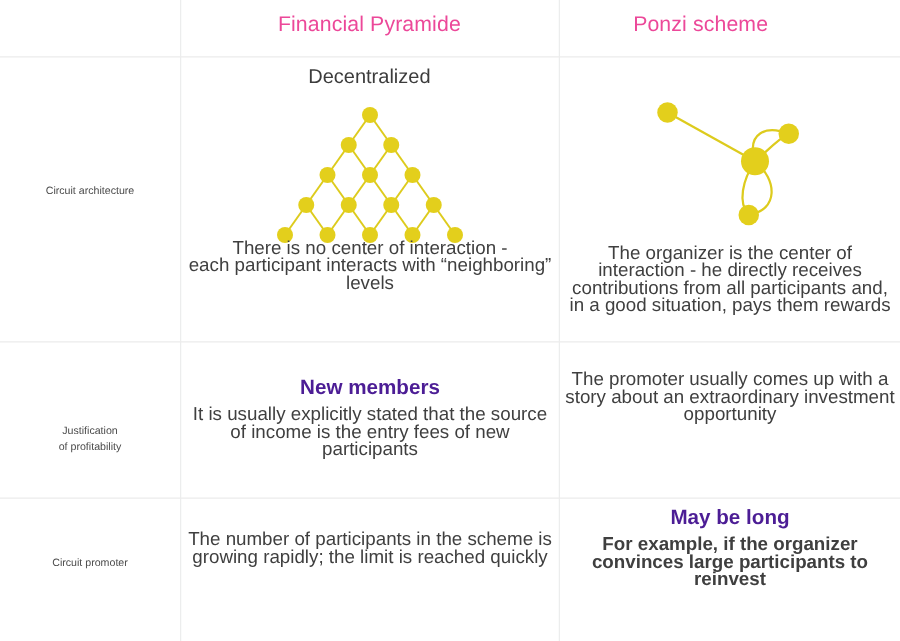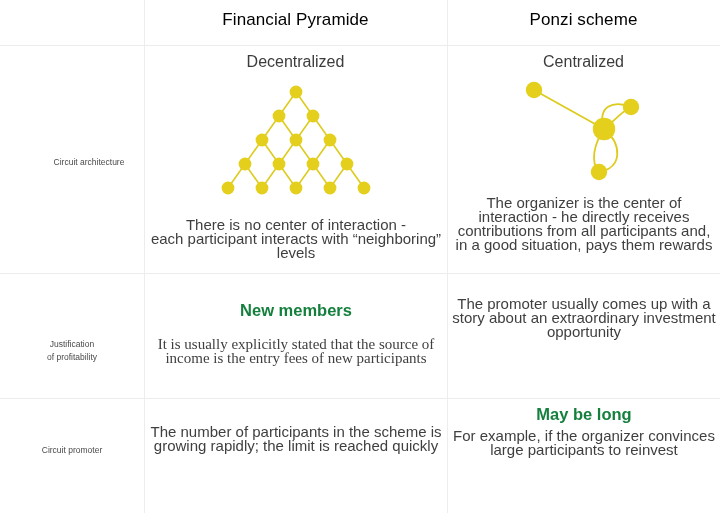--- a/index.html
+++ b/index.html
@@ -40,37 +40,37 @@
   .hline.h1 { top: 45px; }
   .hline.h2 { top: 273px; }
   .hline.h3 { top: 398px; }
 
   
   .colhead {
     position: absolute;
     top: 10px;
     text-align: center;
     font-size: 17px;
-    color: #000000;
+    color: #ec4899;
     letter-spacing: .1px;
   }
   .colhead.c1 { left: 144px; width: 303px; }
-  .colhead.c2 { left: 447px; width: 273px; }
+  .colhead.c2 { left: 424px; width: 273px; }
 
   
   .rowlabel {
     position: absolute;
     left: 0;
     width: 144px;
     text-align: center;
     font-size: 8.5px;
     color: #4a4a4a;
     line-height: 13px;
   }
-  .rowlabel.r1 { top: 156px; padding-left: 17px; }
+  .rowlabel.r1 { top: 146px; }
   .rowlabel.r2 { top: 318px; }
   .rowlabel.r3 { top: 444px; }
 
   
   .cell {
     position: absolute;
     box-sizing: border-box;
     text-align: center;
   }
   .cell.col1 { left: 144px; width: 303px; }
@@ -78,51 +78,51 @@
 
   .subhead {
     font-size: 16px;
     color: #3c3c3c;
     margin: 0;
     line-height: 20px;
   }
   .headline {
     font-size: 16.5px;
     font-weight: bold;
-    color: #15803d;
+    color: #4c1d95;
     margin: 0;
     line-height: 21px;
   }
   .headline.big {
     font-size: 16.5px;
   }
   .caption {
     font-size: 15px;
     color: #3f3f3f;
     line-height: 14px;
     margin: 0;
   }
 
   
   .r1-sub1 { top: 52px; }
   .r1-sub2 { top: 52px; }
-  .r1-cap1 { top: 218px; left: 150px; width: 292px; }
+  .r1-cap1 { top: 192px; left: 150px; width: 292px; }
   .r1-cap2 { top: 196px; left: 455px; width: 258px; }
 
   
   .r2-c1 { top: 300px; left: 150px; width: 292px; }
   .r2-c2 { top: 292px; left: 450px; width: 268px; }
-  .r2-c1 .caption { margin-top: 16px; font-family: Liberation Serif, serif; }
+  .r2-c1 .caption { margin-top: 4px; }
   .r2-c2 .caption { margin-top: 5px; }
 
   
   .r3-c1 { top: 422px; left: 150px; width: 292px; }
   .r3-c2 { top: 404px; left: 450px; width: 268px; }
   .r3-c1 .caption { margin-top: 3px; }
-  .r3-c2 .caption { margin-top: 4px; }
+  .r3-c2 .caption { margin-top: 4px; font-weight: bold; }
 
   
   .diagram {
     position: absolute;
   }
   .diagram.pyramid { left: 144px; top: 78px; width: 303px; height: 122px; }
   .diagram.hub     { left: 447px; top: 78px; width: 273px; height: 112px; }
 
   .nodes-svg { display: block; }
 </style>
@@ -142,23 +142,20 @@
 
   <div class="rowlabel r1">Circuit architecture</div>
   <div class="rowlabel r2" style="white-space: pre-line; margin-top: 20px;">Justification
 of profitability</div>
   <div class="rowlabel r3">Circuit promoter</div>
 
   <div class="cell col1 r1-sub1">
     <p class="subhead">Decentralized</p>
   </div>
 
-  <div class="cell col2 r1-sub2">
-    <p class="subhead">Centralized</p>
-  </div>
 
   <div class="diagram pyramid">
     <svg class="nodes-svg" width="303" height="122" viewBox="0 0 303 122" xmlns="http://www.w3.org/2000/svg">
       <g stroke="#ddcb1d" stroke-width="1.6" fill="none">
 
         <line x1="152" y1="14" x2="135" y2="38"></line>
         <line x1="152" y1="14" x2="169" y2="38"></line>
 
         <line x1="135" y1="38" x2="118" y2="62"></line>
         <line x1="135" y1="38" x2="152" y2="62"></line>

